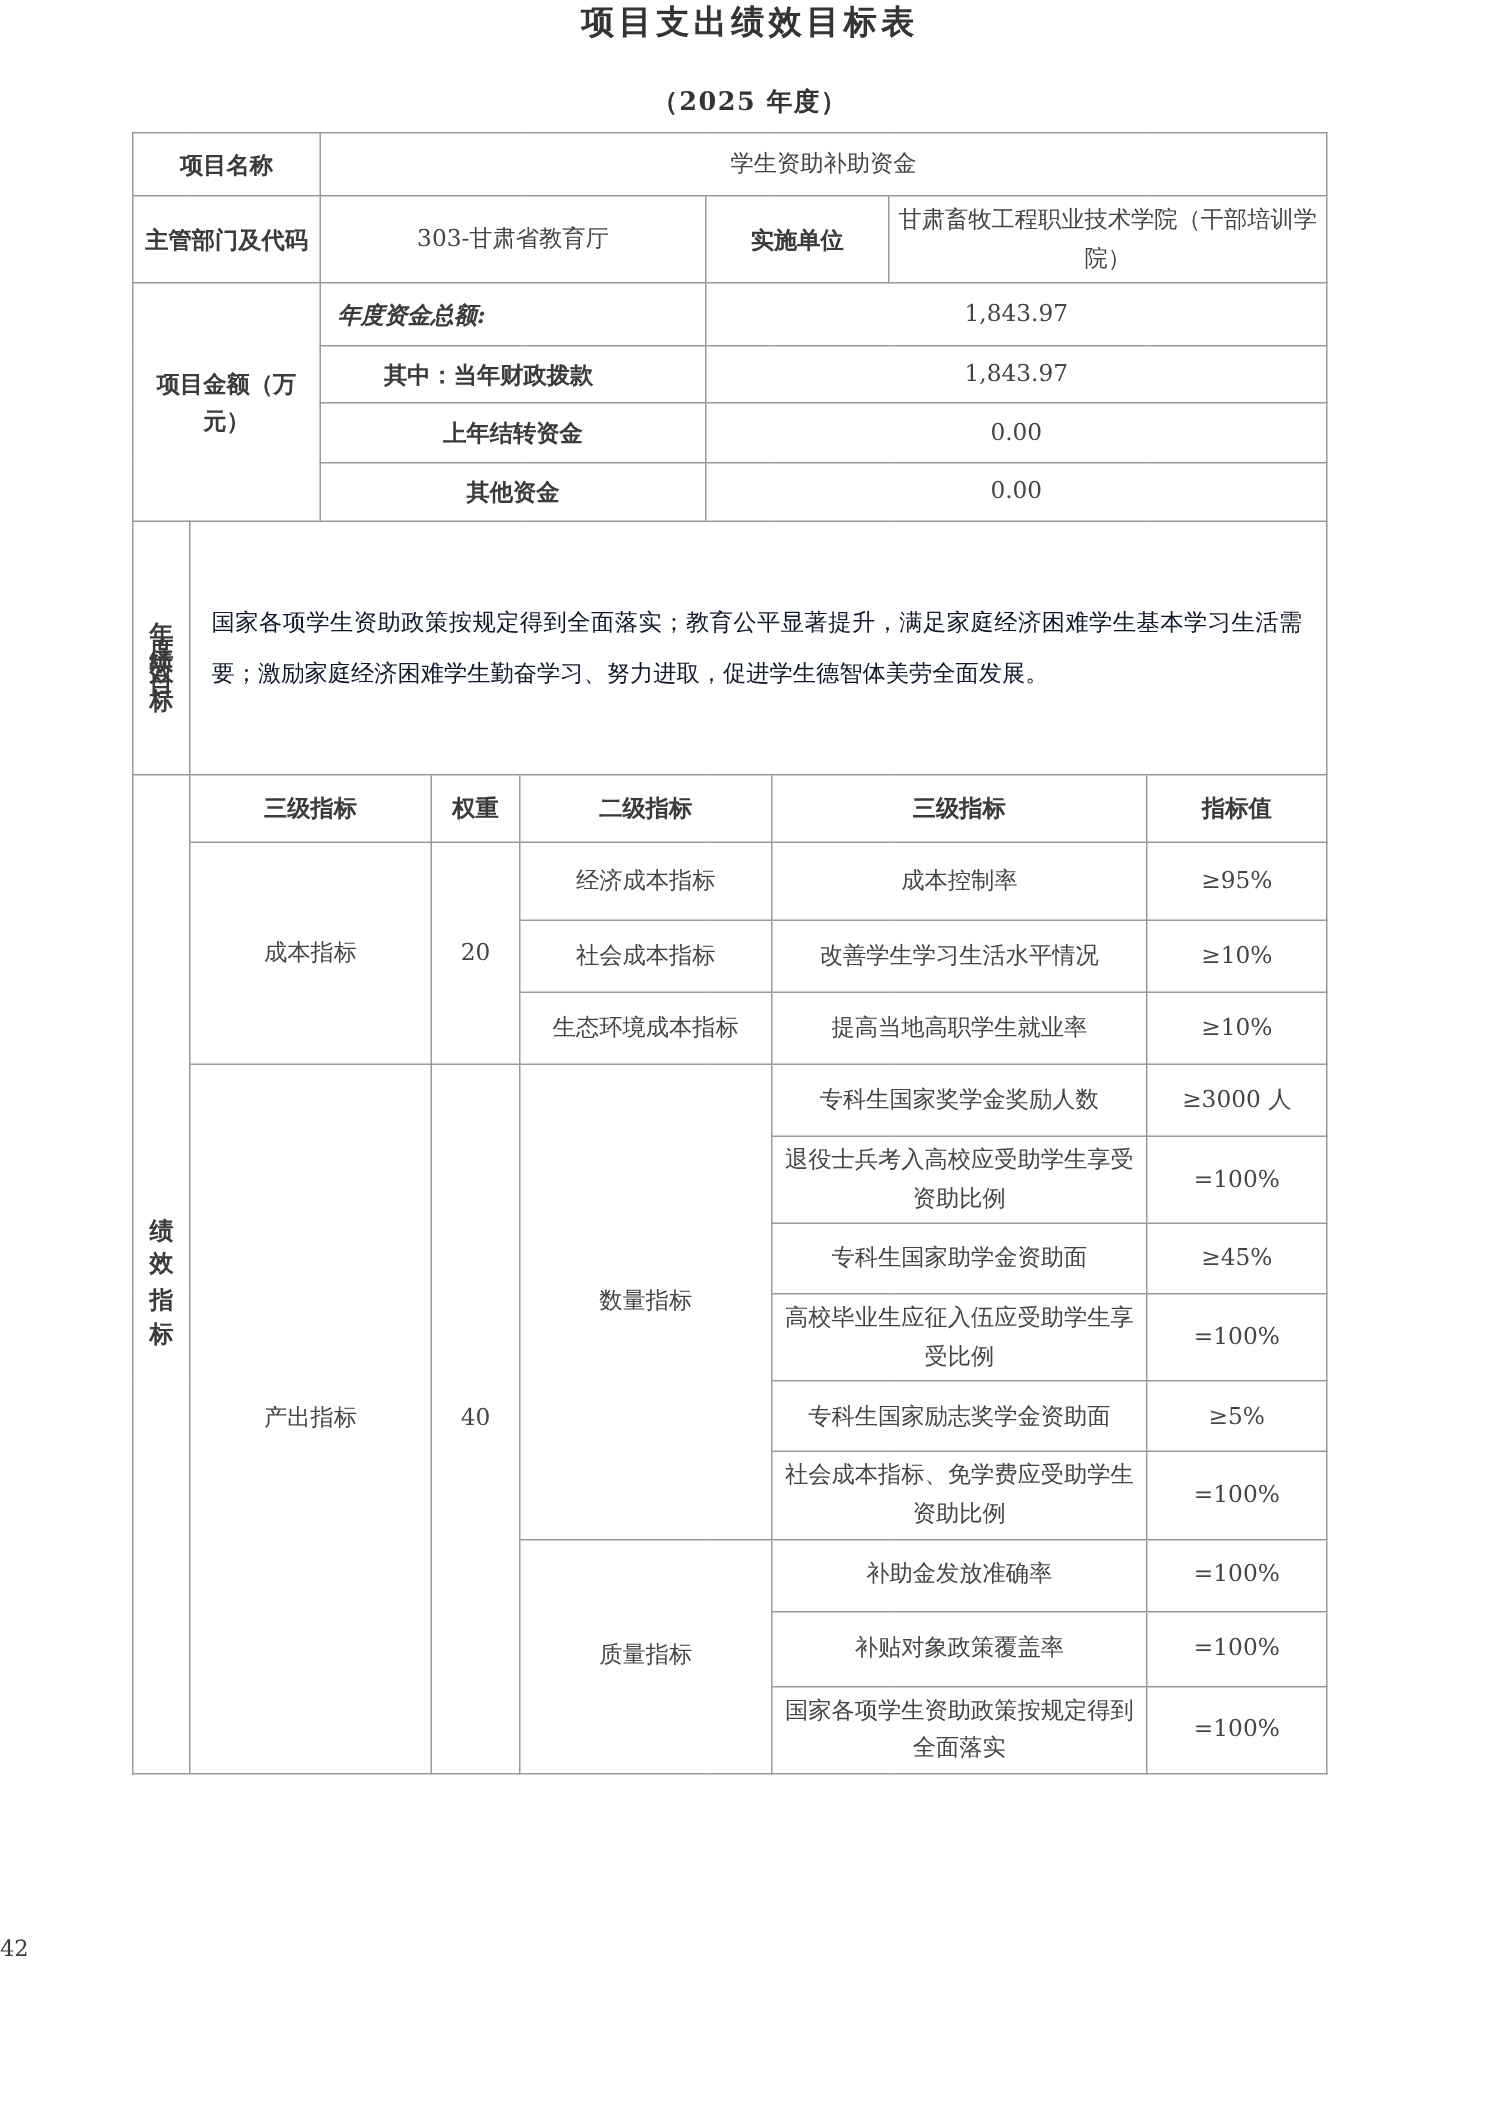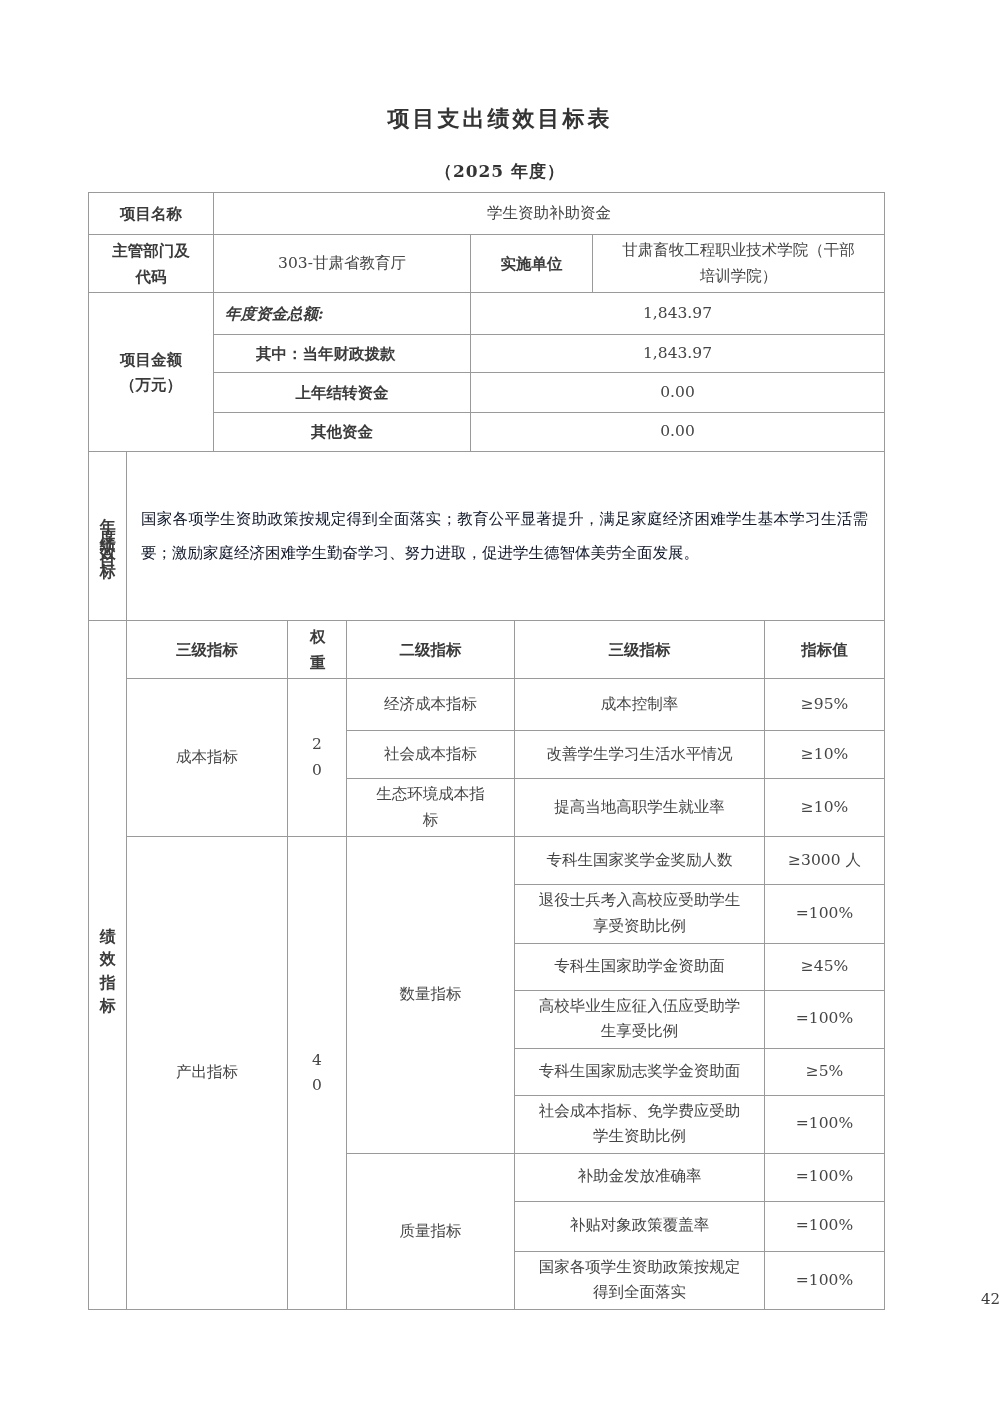--- a/index.html
+++ b/index.html
@@ -8,21 +8,21 @@
     width: 1000px; height: 1415px;
     background: #ffffff;
     font-family: "DejaVu Serif", "Liberation Serif", serif;
     color: #3b3b3b;
     position: relative;
     overflow: hidden;
   }
   .sheet { width: 1000px; height: 1415px; position: relative; }
 
   .doc-title {
-    margin: 0; padding-top: 104px;
+    margin: 0; 
     text-align: center;
     font-size: 22px; font-weight: 700;
     letter-spacing: 3px;
     color: #343434;
   }
   .doc-subtitle {
     margin: 26px 0 0 0;
     text-align: center;
     font-size: 17px; font-weight: 700;
     letter-spacing: 1px;
@@ -34,21 +34,21 @@
     table-layout: fixed;
     width: 796px;
     margin: 9px 0 0 88px;
   }
   td {
     border: 1px solid #9a9a9a;
     text-align: center;
     vertical-align: middle;
     font-size: 15.5px;
     line-height: 1.65;
-    padding: 3px 22px;
+    padding: 3px 6px;
     color: #454545;
     word-break: break-all;
   }
   .b { font-weight: 700; color: #3b3b3b; }
 
   
   tr.hA  { height: 42px; }
   tr.hB  { height: 57px; }
   tr.hC  { height: 42px; }
   tr.hD  { height: 38px; }
@@ -89,21 +89,21 @@
     font-size: 16px;
     color: #3b3b3b;
     letter-spacing: 9px;
   }
   .vtext.wide { letter-spacing: 23px; }
 
   .page-num {
     position: absolute;
     left: 0; right: 0;
     top: 1290px;
-    text-align: right;
+    text-align: left;
     font-size: 15px;
     color: #3b3b3b;
   }
 </style>
 </head>
 <body>
 
 <div class="sheet">
 
   <h1 class="doc-title">项目支出绩效目标表</h1>

